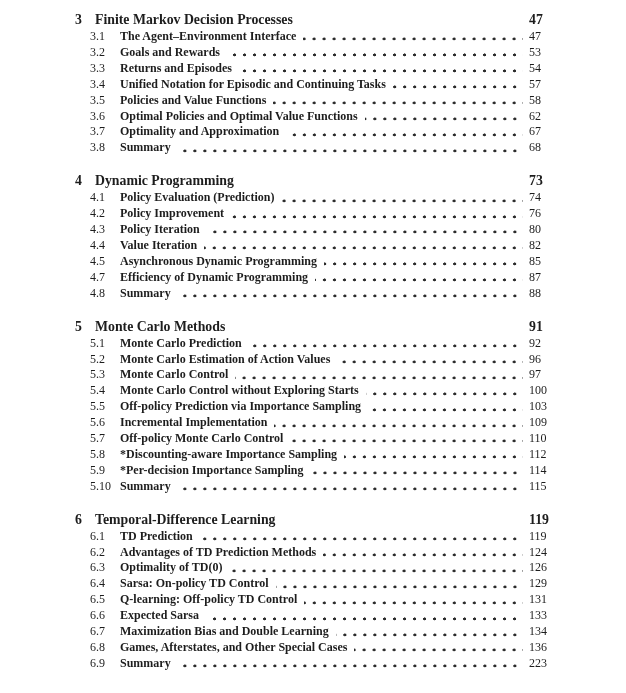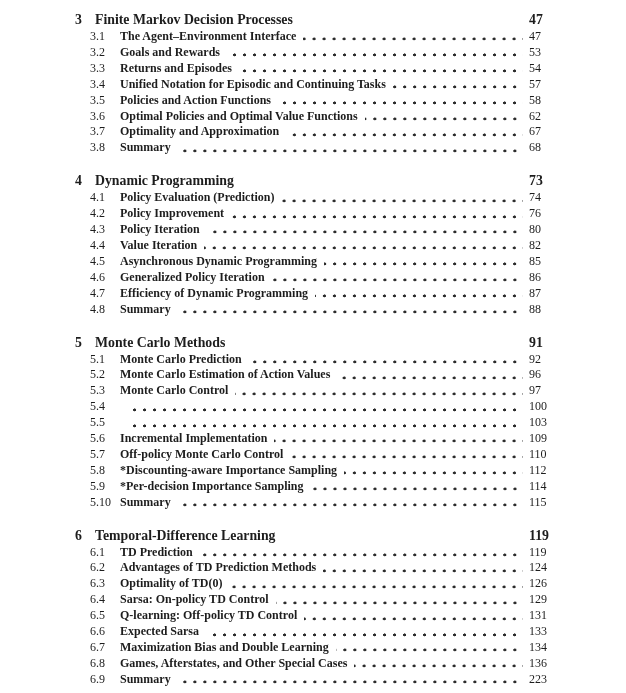--- a/index.html
+++ b/index.html
@@ -106,21 +106,21 @@
         <span class="page-num">54</span>
       </div>
       <div class="row section-row">
         <span class="sec-num">3.4</span>
         <span class="sec-title">Unified Notation for Episodic and Continuing Tasks</span>
         <span class="leader"></span>
         <span class="page-num">57</span>
       </div>
       <div class="row section-row">
         <span class="sec-num">3.5</span>
-        <span class="sec-title">Policies and Action Functions</span>
+        <span class="sec-title">Policies and Value Functions</span>
         <span class="leader"></span>
         <span class="page-num">58</span>
       </div>
       <div class="row section-row">
         <span class="sec-num">3.6</span>
         <span class="sec-title">Optimal Policies and Optimal Value Functions</span>
         <span class="leader"></span>
         <span class="page-num">62</span>
       </div>
       <div class="row section-row">
@@ -167,26 +167,20 @@
         <span class="leader"></span>
         <span class="page-num">82</span>
       </div>
       <div class="row section-row">
         <span class="sec-num">4.5</span>
         <span class="sec-title">Asynchronous Dynamic Programming</span>
         <span class="leader"></span>
         <span class="page-num">85</span>
       </div>
       <div class="row section-row">
-        <span class="sec-num">4.6</span>
-        <span class="sec-title">Generalized Policy Iteration</span>
-        <span class="leader"></span>
-        <span class="page-num">86</span>
-      </div>
-      <div class="row section-row">
         <span class="sec-num">4.7</span>
         <span class="sec-title">Efficiency of Dynamic Programming</span>
         <span class="leader"></span>
         <span class="page-num">87</span>
       </div>
       <div class="row section-row">
         <span class="sec-num">4.8</span>
         <span class="sec-title">Summary</span>
         <span class="leader"></span>
         <span class="page-num">88</span>
@@ -212,25 +206,27 @@
         <span class="page-num">96</span>
       </div>
       <div class="row section-row">
         <span class="sec-num">5.3</span>
         <span class="sec-title">Monte Carlo Control</span>
         <span class="leader"></span>
         <span class="page-num">97</span>
       </div>
       <div class="row section-row">
         <span class="sec-num">5.4</span>
+        <span class="sec-title">Monte Carlo Control without Exploring Starts</span>
         <span class="leader"></span>
         <span class="page-num">100</span>
       </div>
       <div class="row section-row">
         <span class="sec-num">5.5</span>
+        <span class="sec-title">Off-policy Prediction via Importance Sampling</span>
         <span class="leader"></span>
         <span class="page-num">103</span>
       </div>
       <div class="row section-row">
         <span class="sec-num">5.6</span>
         <span class="sec-title">Incremental Implementation</span>
         <span class="leader"></span>
         <span class="page-num">109</span>
       </div>
       <div class="row section-row">

